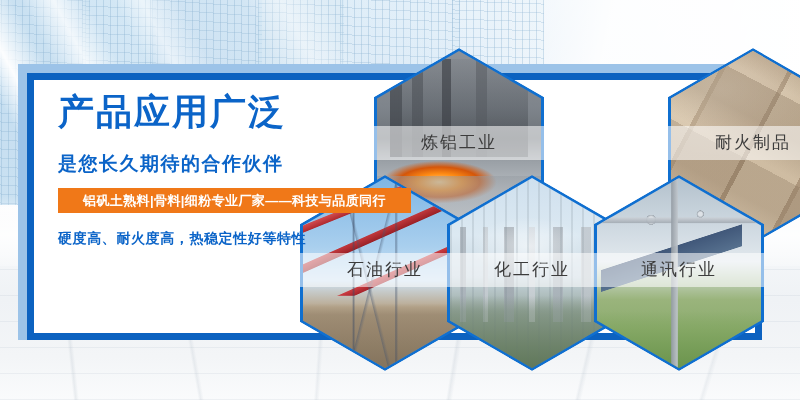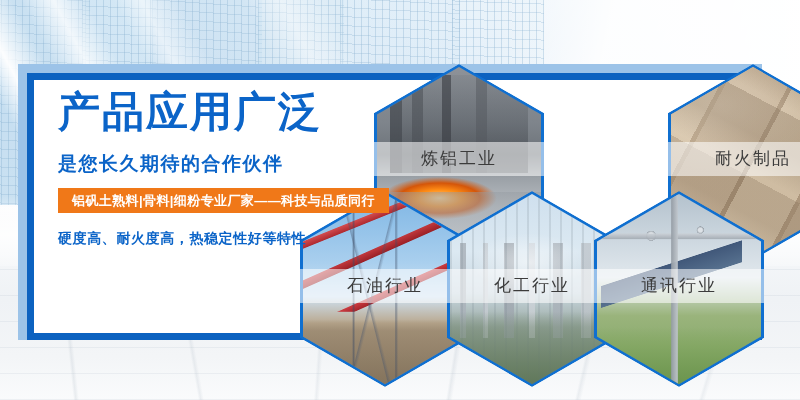--- a/index.html
+++ b/index.html
@@ -122,42 +122,42 @@
     left: 0; top: -3px;
     font-size: 46px;
     font-weight: bold;
     letter-spacing: 1px;
     color: #eceef0;
     white-space: nowrap;
     user-select: none;
   }
   .headline {
     position: relative;
-    font-size: 42px;
+    font-size: 36px;
     font-weight: bold;
     color: #0b64c8;
     letter-spacing: 2px;
     line-height: 40px;
     white-space: nowrap;
   }
   .subheadline {
     position: relative;
     margin-top: 19px;
     font-size: 19px;
     font-weight: bold;
     color: #0b64c8;
     letter-spacing: 1.5px;
     line-height: 25px;
     white-space: nowrap;
   }
   .tagline-bar {
     position: absolute;
     left: 58px; top: 188px;
     height: 25px;
-    padding: 0 14px;
+    padding: 0 25px;
     background: #f07818;
     color: #ffffff;
     font-size: 13px;
     font-weight: bold;
     letter-spacing: 0.4px;
     line-height: 25px;
     white-space: nowrap;
     z-index: 8;
   }
   .feature-line {
@@ -176,21 +176,21 @@
     font-size: 26px;
     color: #0b64c8;
     letter-spacing: 2px;
     white-space: nowrap;
     z-index: 8;
   }
 
   
   .hexes {
     position: absolute;
-    left: 0; top: 16px;
+    left: 0; top: 0;
     width: 800px; height: 356px;
     z-index: 6;
     pointer-events: none;
   }
   .hex {
     position: absolute;
     width: 170px;
     height: 196px;
     clip-path: polygon(50% 0%, 100% 25%, 100% 75%, 50% 100%, 0% 75%, 0% 25%);
     pointer-events: auto;

